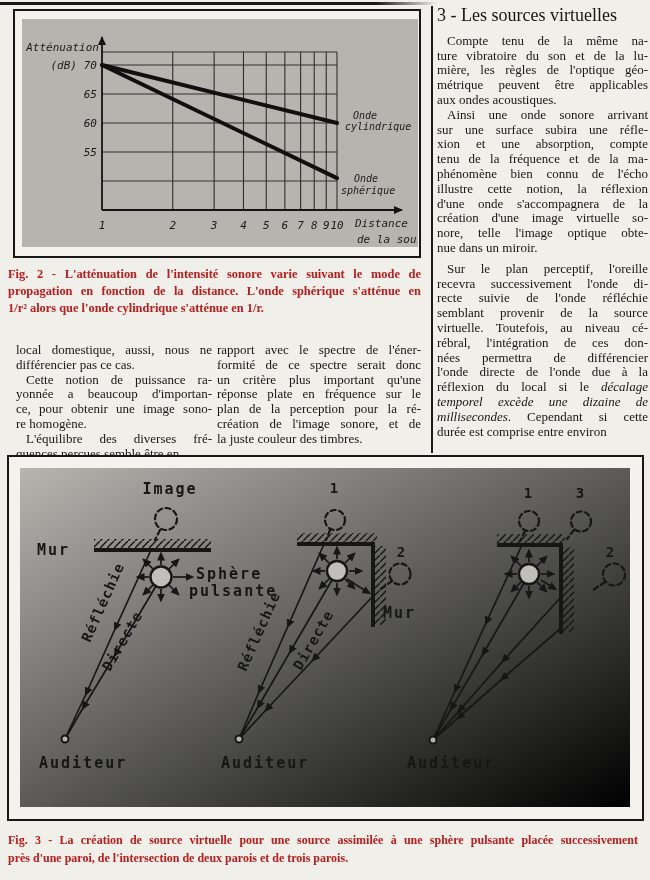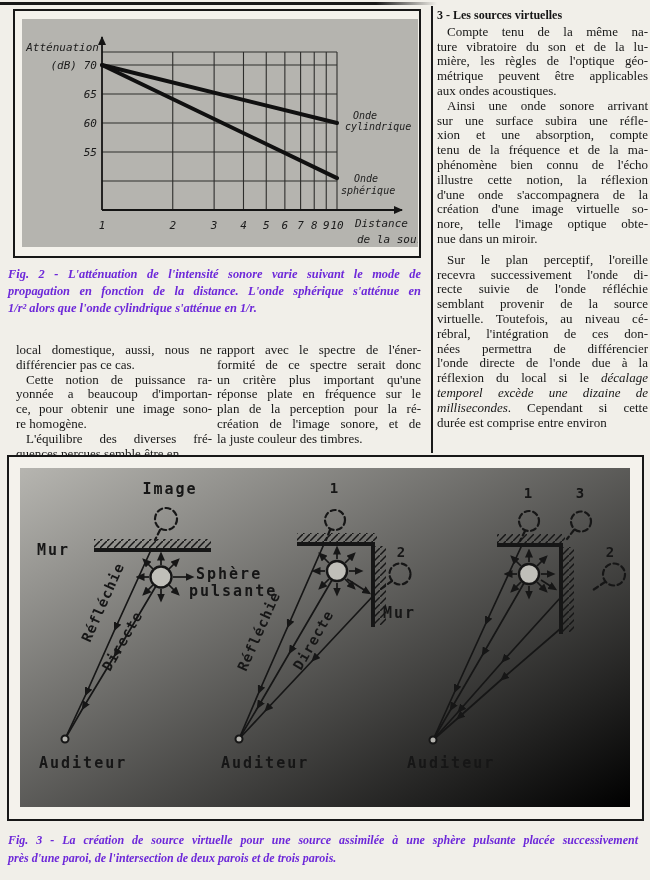--- a/index.html
+++ b/index.html
@@ -31,23 +31,23 @@
   .fl {font:bold 15px "DejaVu Sans Mono",monospace;letter-spacing:2px;fill:#161616;}
   .fl2{font:bold 14px "DejaVu Sans Mono",monospace;letter-spacing:1px;fill:#161616;}
   .fn {font:bold 14px "DejaVu Sans Mono",monospace;fill:#161616;}
 
   
   .tcol{position:absolute;font-size:13px;line-height:14.8px;color:#161616;}
   .ln{text-align:justify;text-align-last:justify;white-space:nowrap;}
   .ln.last{text-align-last:left;}
   .para.ind .ln:first-child{text-indent:10px;}
   .para.gap{margin-top:6px;}
-  .rc-head{font-size:12px;font-weight:bold;margin:0 0 2px 0;}
-
-  .caption{position:absolute;font-style:italic;font-weight:bold;color:#6d28d9;line-height:17px;}
+  .rc-head{font-size:18px;font-weight:normal;margin:0 0 11px 0;}
+
+  .caption{position:absolute;font-weight:bold;color:#b91c1c;line-height:17px;}
   #fig2-caption{left:8px;top:266px;width:413px;font-size:12.4px;}
   #fig3-caption{left:8px;top:832px;width:630px;font-size:12px;line-height:17.5px;}
 </style>
 </head>
 <body>
 
 <div class="page">
 
   <div class="top-rule"></div>
   <div class="divider"></div>

